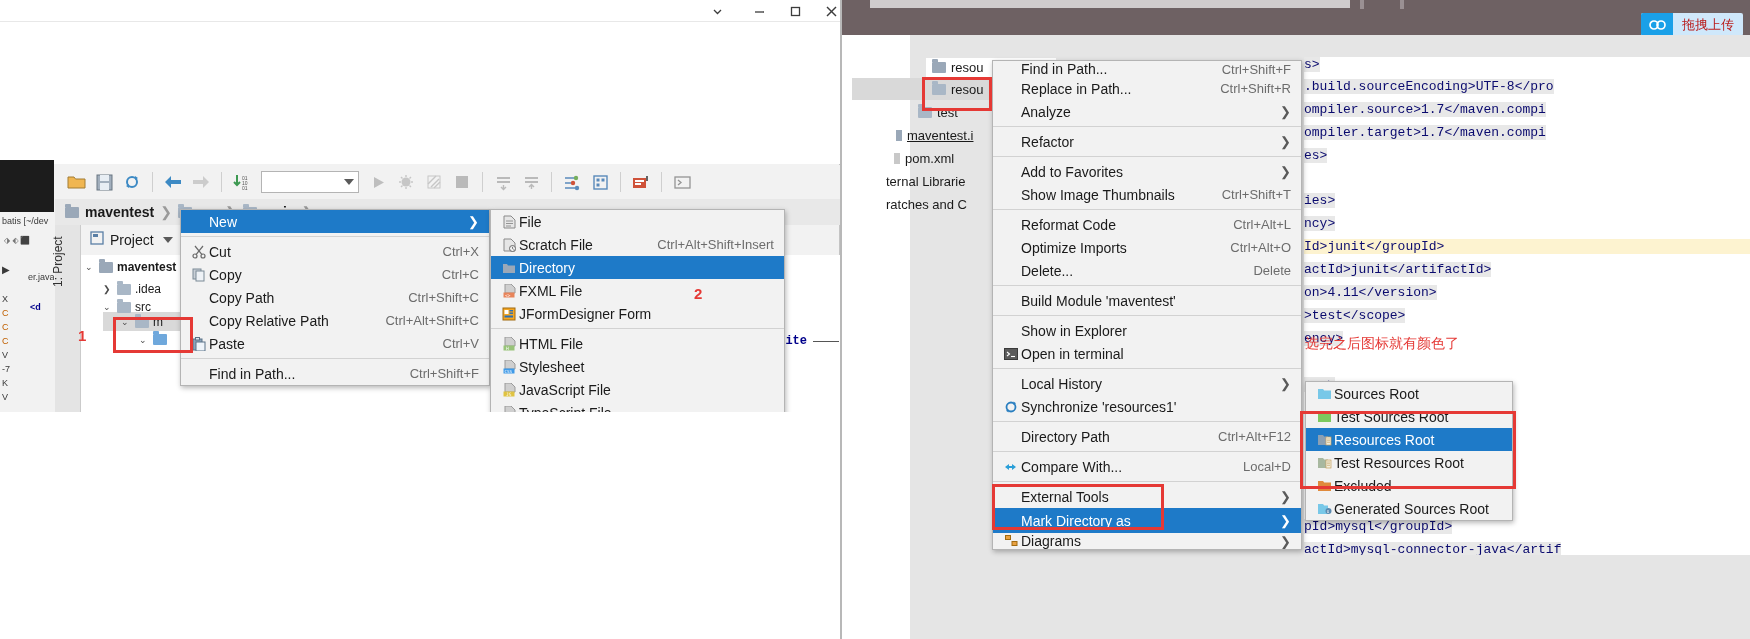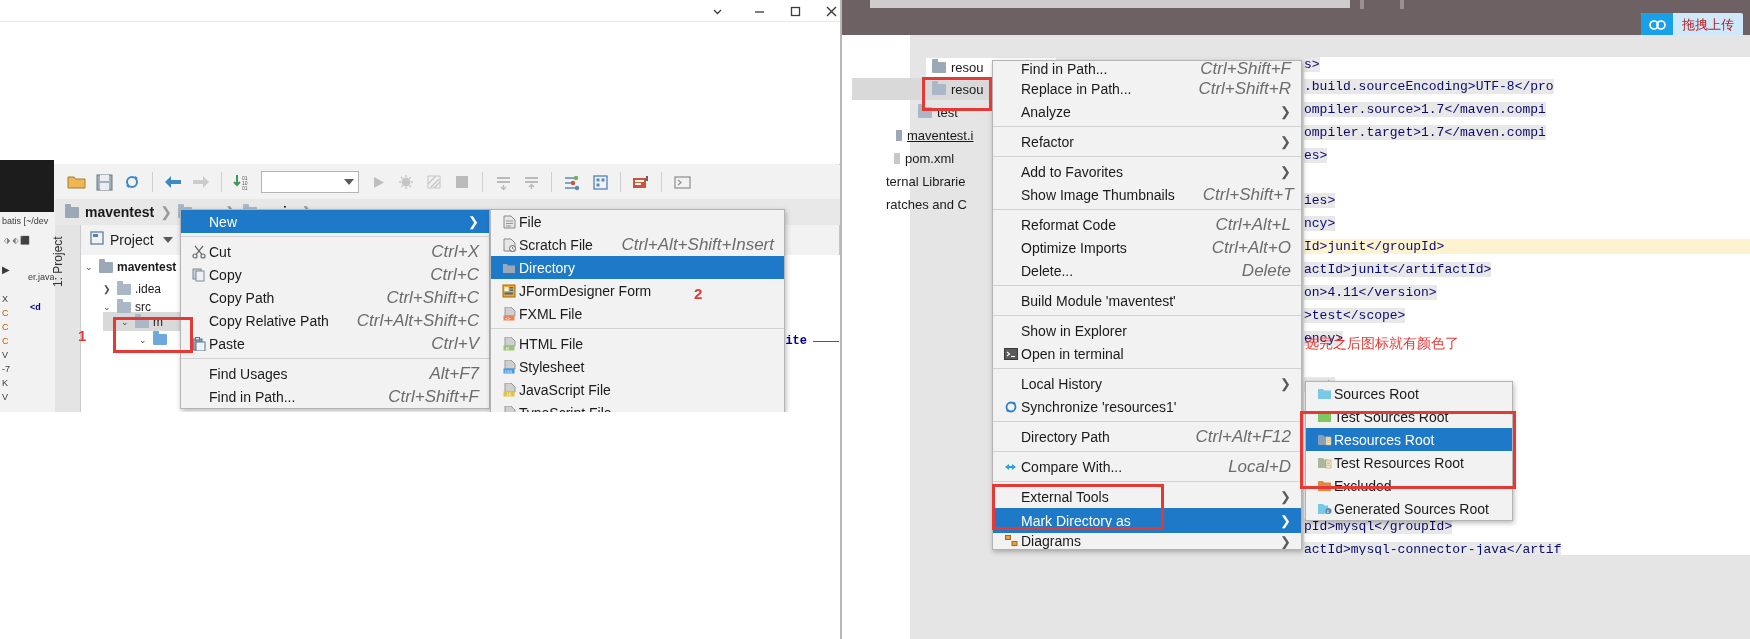--- a/index.html
+++ b/index.html
@@ -107,21 +107,21 @@
   .ctx {
     position:absolute; background:#f2f2f2; border:1px solid #b4b4b4;
     box-shadow:1px 2px 5px rgba(0,0,0,.28); font-size:14px; color:#1a1a1a;
   }
   .ctx-item {
     height:23px; display:flex; align-items:center; padding:0 10px 0 8px; white-space:nowrap;
   }
   .ctx-item.sel { background:#1e7ac8; color:#ffffff; }
   .ctx-ico { width:20px; flex:none; display:flex; align-items:center; justify-content:center; }
   .ctx-label { flex:1; }
-  .ctx-key { color:#6c6c6c; font-size:17px; margin-left:28px;font-style:italic; }
+  .ctx-key { color:#6c6c6c; font-size:13px; margin-left:28px; }
   .ctx-arrow { margin-left:14px; color:#5a5a5a; font-size:13px; }
   .ctx-item.sel .ctx-arrow { color:#ffffff; }
   .ctx-div { height:1px; background:#d2d2d2; margin:3px 0; }
 
   #menu-main { left:180px; top:209px; width:310px; }
   #menu-new  { left:490px; top:209px; width:295px; }
 
   
   .redbox { position:absolute; border:3px solid #e53935; pointer-events:none; }
   .rednum { position:absolute; color:#e53935; font-size:15px; font-weight:bold; }
@@ -447,25 +447,20 @@
               <rect x="3.5" y="0.5" width="4" height="2.5" fill="#dde6ee" stroke="#5a7288"></rect>
               <rect x="4" y="5" width="9" height="9" fill="#eef4fa" stroke="#5a7288"></rect>
             </svg>
         </span>
         <span class="ctx-label">Paste</span>
         <span class="ctx-key">Ctrl+V</span>
       </div>
       <div class="ctx-div"></div>
       <div class="ctx-item">
         <span class="ctx-ico"></span>
-        <span class="ctx-label">Find Usages</span>
-        <span class="ctx-key">Alt+F7</span>
-      </div>
-      <div class="ctx-item">
-        <span class="ctx-ico"></span>
         <span class="ctx-label">Find in Path...</span>
         <span class="ctx-key">Ctrl+Shift+F</span>
       </div>
     </div>
 
     <div class="ctx" id="menu-new">
       <div class="ctx-item">
         <span class="ctx-ico">
           <svg width="13" height="14" viewBox="0 0 13 14">
               <path d="M1 1h7l4 4v8H1z" fill="#e6e6e6" stroke="#8a8a8a"></path>
@@ -485,42 +480,42 @@
         <span class="ctx-label">Scratch File</span>
         <span class="ctx-key">Ctrl+Alt+Shift+Insert</span>
       </div>
       <div class="ctx-item sel">
         <span class="ctx-ico">
           <svg width="14" height="12" viewBox="0 0 14 12">
               <path d="M1 2h4l1 1.5h7V11H1z" fill="#9aa8b8"></path>
             </svg>
         </span>
         <span class="ctx-label">Directory</span>
+      </div>
+      <div class="ctx-item">
+        <span class="ctx-ico">
+          <svg width="13" height="14" viewBox="0 0 13 14">
+              <path d="M2 0h6l4 4v5H2z" fill="#cfcfcf" stroke="#9a9a9a"></path>
+              <rect x="0.5" y="8.5" width="11" height="5" fill="#e8845a"></rect>
+              <text x="2" y="12.6" font-size="4.5" fill="#fff" font-family="monospace">&lt;&gt;</text>
+            </svg>
+        </span>
+        <span class="ctx-label">FXML File</span>
       </div>
       <div class="ctx-item">
         <span class="ctx-ico">
           <svg width="14" height="14" viewBox="0 0 14 14">
               <rect x="1" y="1" width="12" height="12" fill="#f5a623" stroke="#a06a10"></rect>
               <rect x="2.5" y="3" width="4" height="4" fill="#fff"></rect>
               <rect x="7.5" y="3" width="3.5" height="1.4" fill="#2a6fb5"></rect>
               <rect x="7.5" y="5.5" width="3.5" height="1.4" fill="#2a6fb5"></rect>
               <rect x="2.5" y="8.5" width="8.5" height="2" fill="#2a6fb5"></rect>
             </svg>
         </span>
         <span class="ctx-label">JFormDesigner Form</span>
-      </div>
-      <div class="ctx-item">
-        <span class="ctx-ico">
-          <svg width="13" height="14" viewBox="0 0 13 14">
-              <path d="M2 0h6l4 4v5H2z" fill="#cfcfcf" stroke="#9a9a9a"></path>
-              <rect x="0.5" y="8.5" width="11" height="5" fill="#e8845a"></rect>
-              <text x="2" y="12.6" font-size="4.5" fill="#fff" font-family="monospace">&lt;&gt;</text>
-            </svg>
-        </span>
-        <span class="ctx-label">FXML File</span>
       </div>
       <div class="ctx-div"></div>
       <div class="ctx-item">
         <span class="ctx-ico">
           <svg width="13" height="14" viewBox="0 0 13 14">
               <path d="M2 0h6l4 4v5H2z" fill="#cfcfcf" stroke="#9a9a9a"></path>
               <rect x="0.5" y="8.5" width="11" height="5" fill="#98c379"></rect>
               <text x="3" y="12.6" font-size="4.5" fill="#fff" font-family="monospace">H</text>
             </svg>
         </span>

